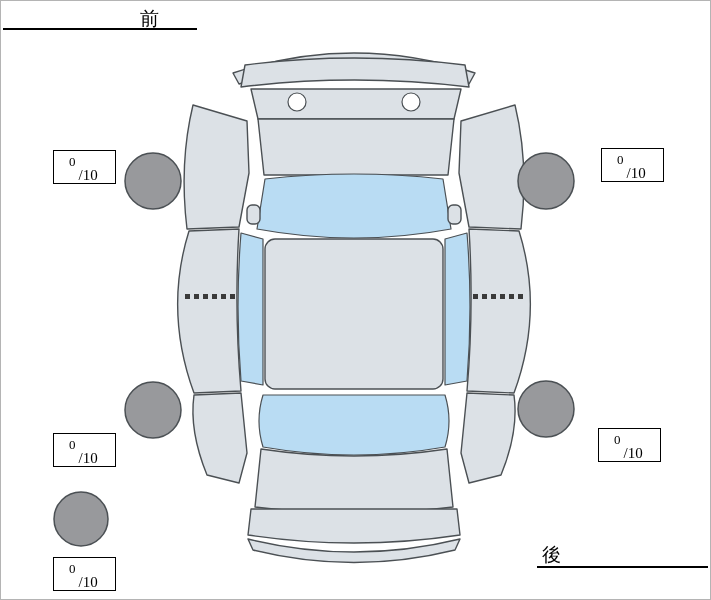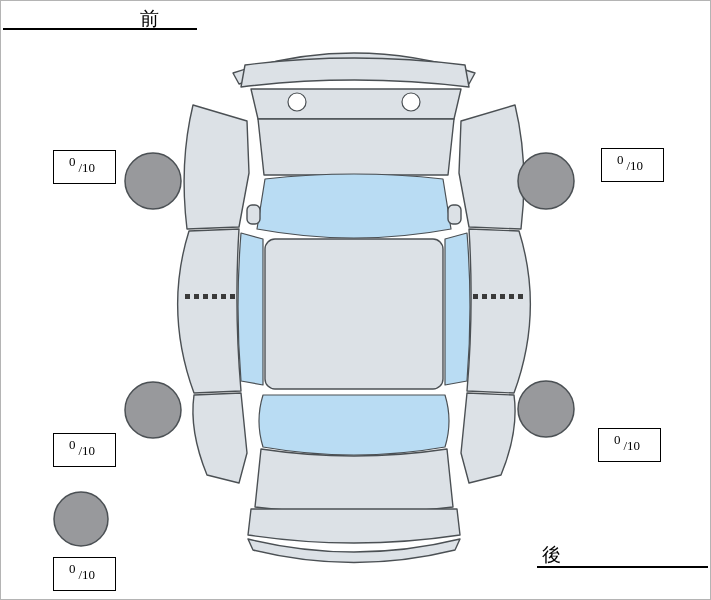--- a/index.html
+++ b/index.html
@@ -43,21 +43,21 @@
     position:absolute;
     width:63px;height:34px;
     background:#fff;
     border:1px solid #000;
     box-sizing:border-box;
     display:flex;
     font-family:"Liberation Serif", serif;
     color:#000;
   }
   .score .num{font-size:13px;margin:3px 0 0 15px;}
-  .score .den{font-size:13px;margin:9px 0 0 3px;}
+  .score .den{font-size:15px;margin:16px 0 0 3px;}
   #score-front-left {left:52px;top:149px;}
   #score-front-right{left:600px;top:147px;}
   #score-rear-left  {left:52px;top:432px;}
   #score-rear-right {left:597px;top:427px;}
   #score-spare      {left:52px;top:556px;}
 </style>
 </head>
 <body>
 
 <div id="stage">

